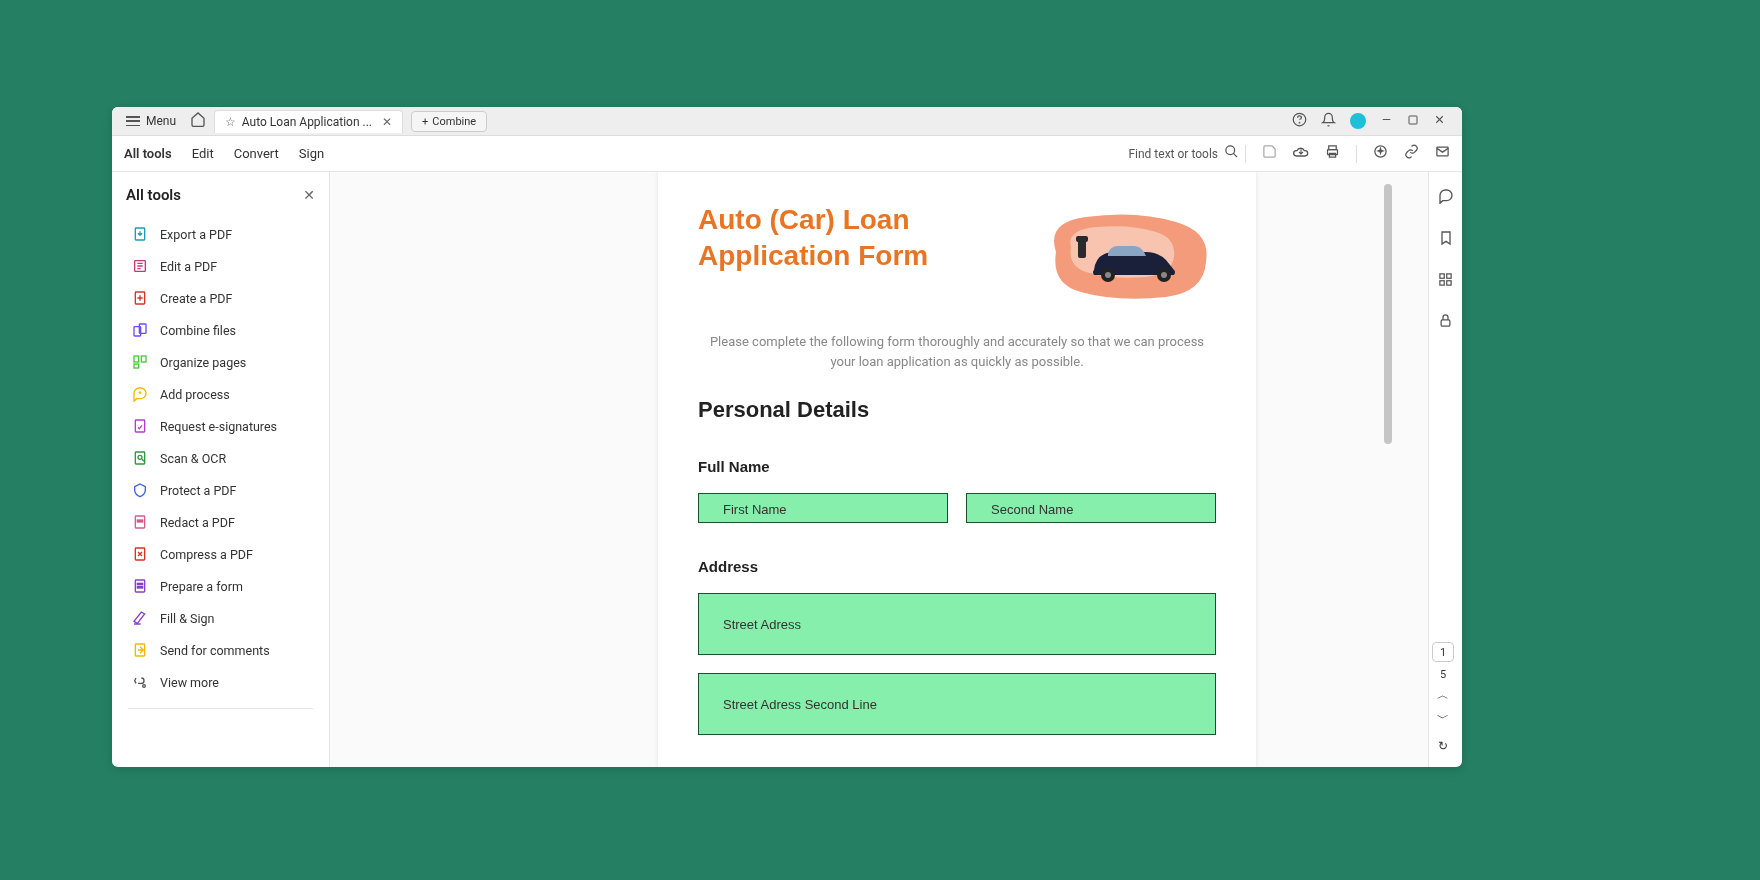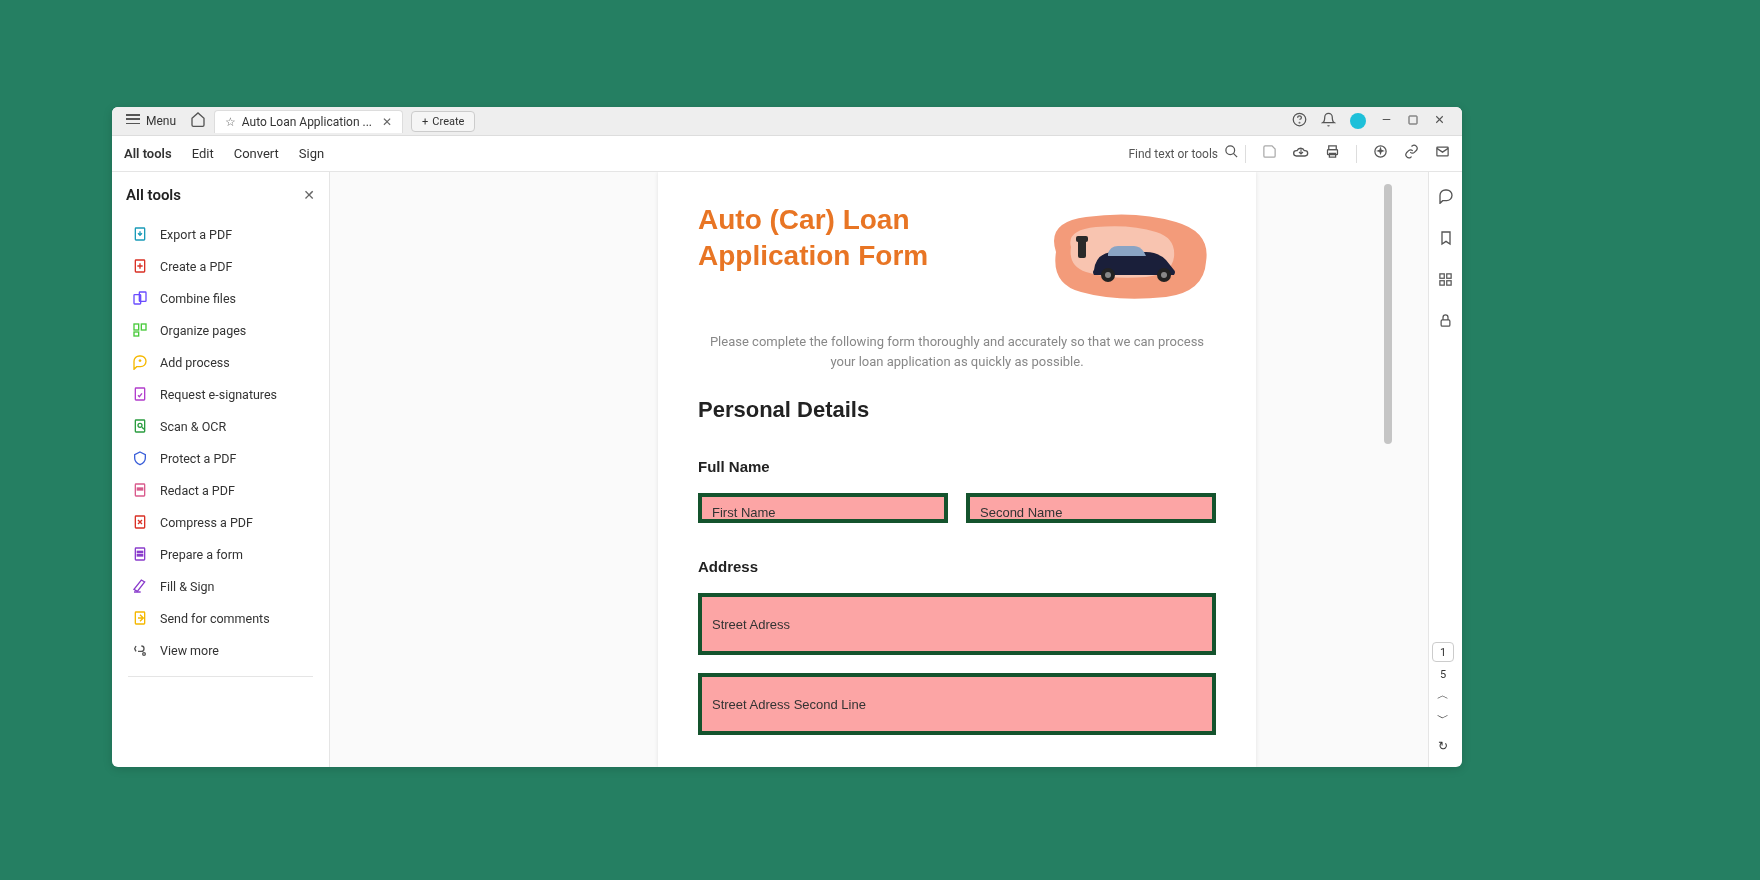--- a/index.html
+++ b/index.html
@@ -1,19 +1,19 @@
 <!DOCTYPE html>
 <html><head>
 <meta charset="utf-8">
 <style>
 * { margin: 0; padding: 0; box-sizing: border-box; font-family: -apple-system, BlinkMacSystemFont, "Segoe UI", Roboto, Arial, sans-serif; }
 body { background: #257f62; width: 1760px; height: 880px; overflow: hidden; }
 .app-window { position: absolute; left: 112px; top: 107px; width: 1350px; height: 660px; background: #fff; border-radius: 6px; overflow: hidden; box-shadow: 0 2px 10px rgba(0,0,0,0.15); }
 .titlebar { height: 29px; background: #eeeeee; display: flex; align-items: center; padding: 0 6px; border-bottom: 1px solid #ddd; }
-.menu-btn { display: flex; align-items: flex-start; gap: 6px; padding: 4px 8px; font-size: 12px; color: #333; cursor: pointer; }
+.menu-btn { display: flex; align-items: center; gap: 6px; padding: 4px 8px; font-size: 12px; color: #333; cursor: pointer; }
 .hamburger { width: 14px; height: 10px; display: flex; flex-direction: column; justify-content: space-between; }
 .hamburger span { height: 1.5px; background: #555; }
 .home-btn { margin: 0 6px; cursor: pointer; }
 .tab { display: flex; align-items: center; gap: 6px; background: #fff; padding: 4px 10px; border-radius: 4px 4px 0 0; font-size: 12px; color: #333; margin-left: 2px; border: 1px solid #ddd; border-bottom: none; }
 .tab .star { color: #666; }
 .tab-close { cursor: pointer; color: #666; margin-left: 4px; }
 .create-btn { margin-left: 8px; display: flex; align-items: center; gap: 4px; padding: 3px 10px; border: 1px solid #ccc; border-radius: 4px; font-size: 11px; color: #333; background: #f5f5f5; cursor: pointer; }
 .titlebar-spacer { flex: 1; }
 .win-icons { display: flex; align-items: center; gap: 14px; padding-right: 10px; }
 .win-icon { color: #555; cursor: pointer; font-size: 13px; }
@@ -43,21 +43,21 @@
 .ft-btn.active .ft-tri { border-bottom-color: #fff; }
 .doc-viewport { flex: 1; background: #fafafa; overflow-y: auto; display: flex; justify-content: center; padding: 0; position: relative; }
 .doc-page { width: 598px; min-height: 100%; background: #fff; box-shadow: 0 0 4px rgba(0,0,0,0.1); padding: 30px 40px; margin-left: 156px; }
 .doc-header { display: flex; align-items: flex-start; justify-content: space-between; margin-bottom: 20px; gap: 11px; }
 .doc-title { font-size: 28px; font-weight: 700; color: #e87524; line-height: 1.3; max-width: 320px; font-family: Arial, sans-serif; }
 .car-illustration { width: 180px; height: 110px; position: relative; }
 .doc-desc { text-align: center; font-size: 13px; color: #888; line-height: 1.5; margin-bottom: 26px; }
 .section-title { font-size: 22px; font-weight: 700; color: #222; margin-bottom: 30px; font-family: Arial, sans-serif; }
 .field-label { font-size: 15px; font-weight: 700; color: #222; margin-bottom: 18px; font-family: Liberation Sans, sans-serif; margin-top: 35px; }
 .field-row { display: flex; gap: 18px; margin-bottom: 20px; }
-.form-field { background: #fca5a5; border: 4px solid #14532d; padding: 8px 10px; font-size: 13px; color: #333; font-family: Arial, sans-serif; }
+.form-field { background: #86efac; border: 1px solid #14532d; padding: 8px 24px; font-size: 13px; color: #333; font-family: Arial, sans-serif; }
 .form-field.half { flex: 1; height: 30px; }
 .form-field.full { width: 100%; height: 62px; display: flex; align-items: center; margin-bottom: 18px; }
 .right-rail { width: 34px; border-left: 1px solid #e5e5e5; display: flex; flex-direction: column; align-items: center; padding-top: 16px; gap: 22px; }
 .rail-icon { color: #555; cursor: pointer; }
 .page-controls { position: absolute; right: 8px; bottom: 14px; width: 22px; display: flex; flex-direction: column; align-items: center; gap: 6px; }
 .page-num { border: 1px solid #ccc; border-radius: 4px; width: 22px; height: 20px; display: flex; align-items: center; justify-content: center; font-size: 11px; color: #333; background: #fff; }
 .page-total { font-size: 11px; color: #333; }
 .page-arrow { color: #333; cursor: pointer; font-size: 12px; }
 .scroll-indicator { position: absolute; right: 36px; top: 12px; width: 8px; height: 260px; background: #c5c5c5; border-radius: 4px; }
 </style>
@@ -80,21 +80,21 @@
           <path d="M3 11l9-8 9 8v10a2 2 0 0 1-2 2H5a2 2 0 0 1-2-2z"></path>
         </svg>
     </div>
     <div class="tab">
       <span class="star">☆</span>
       <span>Auto Loan Application ...</span>
       <span class="tab-close">✕</span>
     </div>
     <div class="create-btn">
       <span>+</span>
-      <span>Create</span>
+      <span>Combine</span>
     </div>
     <div class="titlebar-spacer"></div>
     <div class="win-icons">
       <span class="win-icon">
         <svg width="15" height="15" viewBox="0 0 24 24" fill="none" stroke="#555" stroke-width="2">
             <circle cx="12" cy="12" r="10"></circle>
             <path d="M9 9a3 3 0 0 1 6 0c0 2-3 3-3 3"></path>
             <circle cx="12" cy="17" r="0.5" fill="#555"></circle>
           </svg>
       </span>
@@ -190,20 +190,29 @@
       </div>
       <div id="sidebar-items">
           <div class="tool-item">
             <span class="tool-icon" style="color: rgb(26, 155, 184);">
               <svg width="16" height="16" viewBox="0 0 24 24" fill="none" stroke="currentColor" stroke-width="2">
                 <rect x="5" y="3" width="14" height="18" rx="1"></rect>
                 <path d="M12 8v6m-3-3l3 3 3-3"></path>
               </svg>
             </span>
             <span>Export a PDF</span>
+          </div>
+          <div class="tool-item">
+            <span class="tool-icon" style="color: rgb(201, 52, 123);">
+              <svg width="16" height="16" viewBox="0 0 24 24" fill="none" stroke="currentColor" stroke-width="2">
+                <rect x="4" y="4" width="16" height="16" rx="1"></rect>
+                <path d="M8 8h8M8 12h8M8 16h5"></path>
+              </svg>
+            </span>
+            <span>Edit a PDF</span>
           </div>
           <div class="tool-item">
             <span class="tool-icon" style="color: rgb(217, 48, 37);">
               <svg width="16" height="16" viewBox="0 0 24 24" fill="none" stroke="currentColor" stroke-width="2">
                 <rect x="5" y="3" width="14" height="18" rx="1"></rect>
                 <path d="M12 8v8m-4-4h8"></path>
               </svg>
             </span>
             <span>Create a PDF</span>
           </div>

